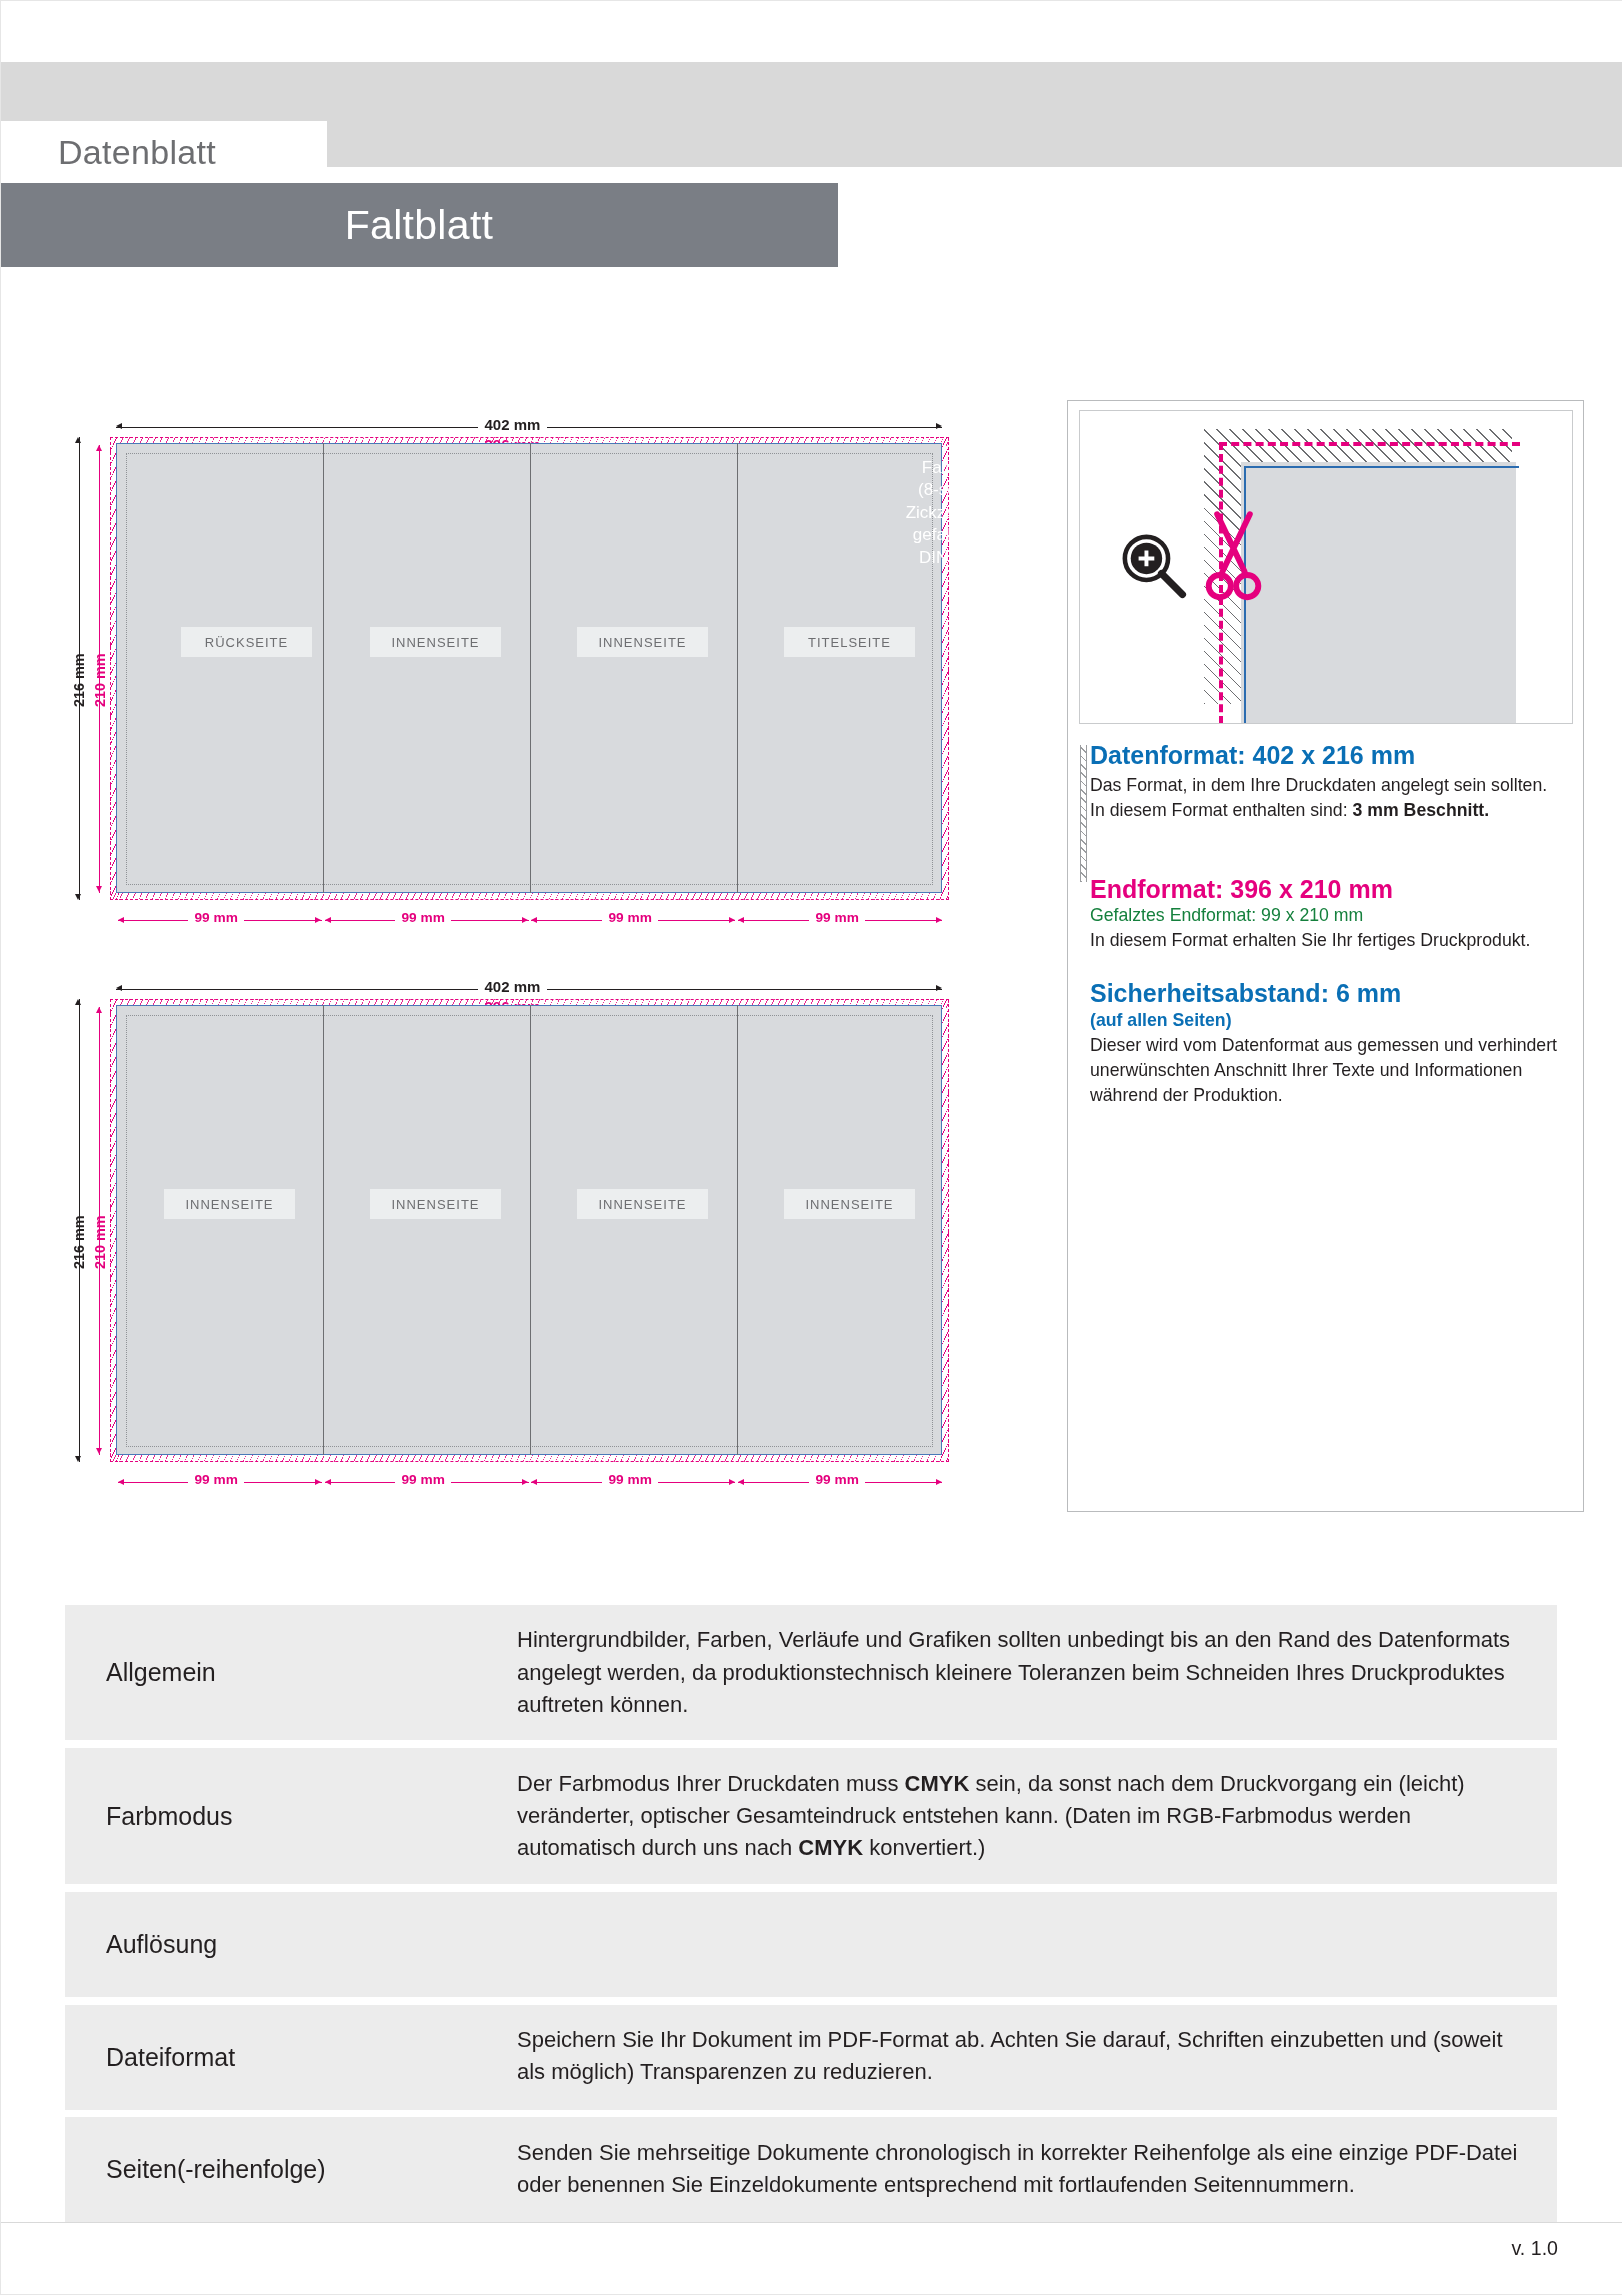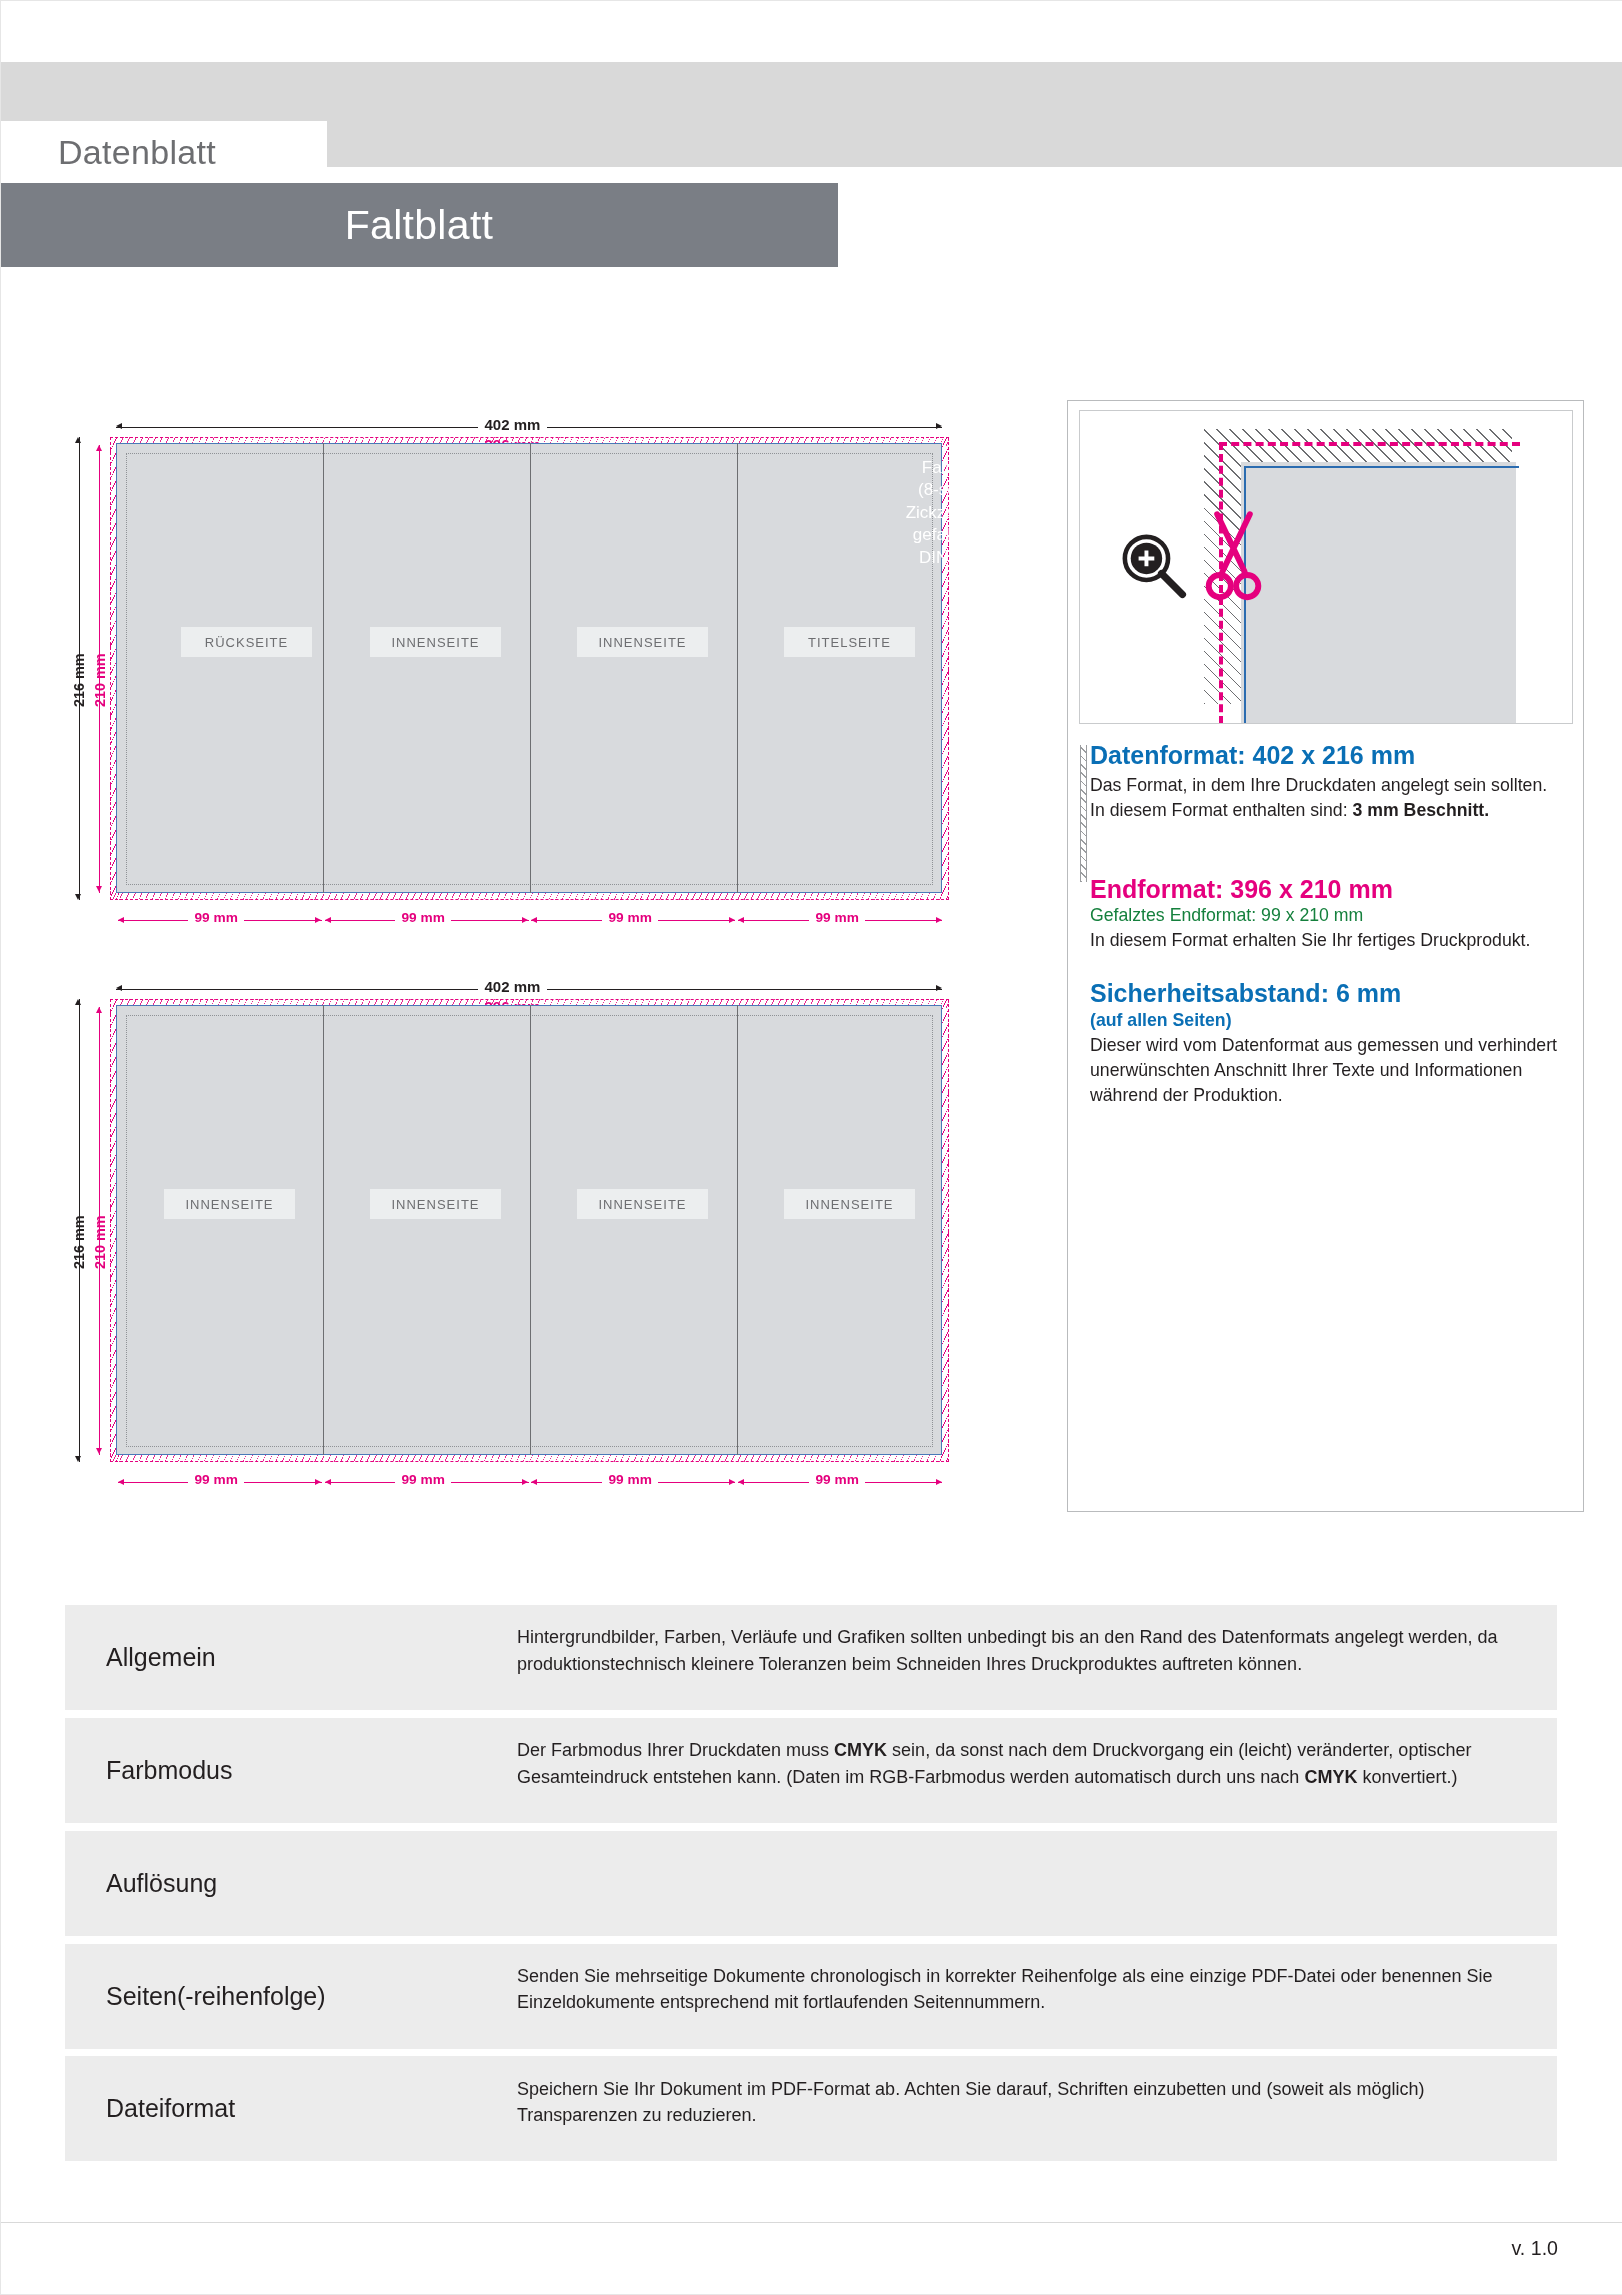--- a/index.html
+++ b/index.html
@@ -256,21 +256,21 @@
   .tip-name {
     width: 452px;
     display: flex; align-items: center;
     padding-left: 41px;
     font-size: 25px;
     color: #231f20;
   }
   .tip-desc {
     flex: 1;
     padding: 19.6px 29px 19.6px 0;
-    font-size: 18px;
+    font-size: 22px;
     line-height: 1.46;
     color: #231f20;
   }
   .tip-desc b { font-weight: bold; }
 
   
   .footer-line {
     position: absolute; left: 0; top: 2222px;
     width: 1623px; height: 0.7px; background: #d9d9d9;
   }
@@ -480,25 +480,25 @@
     <div class="tip-desc">Hintergrundbilder, Farben, Verläufe und Grafiken sollten unbedingt bis an den Rand des Datenformats angelegt werden, da produktionstechnisch kleinere Toleranzen beim Schneiden Ihres Druckproduktes auftreten können.</div>
   </div>
   <div class="tip-row">
     <div class="tip-name">Farbmodus</div>
     <div class="tip-desc">Der Farbmodus Ihrer Druckdaten muss <b>CMYK</b> sein, da sonst nach dem Druckvorgang ein (leicht) veränderter, optischer Gesamteindruck entstehen kann. (Daten im RGB-Farbmodus werden automatisch durch uns nach <b>CMYK</b> konvertiert.)</div>
   </div>
   <div class="tip-row">
     <div class="tip-name">Auflösung</div>
   </div>
   <div class="tip-row">
+    <div class="tip-name">Dateiformat</div>
+    <div class="tip-desc">Speichern Sie Ihr Dokument im PDF-Format ab. Achten Sie darauf, Schriften einzubetten und (soweit als möglich) Transparenzen zu reduzieren.</div>
+  </div>
+  <div class="tip-row">
     <div class="tip-name">Seiten(-reihenfolge)</div>
     <div class="tip-desc">Senden Sie mehrseitige Dokumente chronologisch in korrekter Reihenfolge als eine einzige PDF-Datei oder benennen Sie Einzeldokumente entsprechend mit fortlaufenden Seitennummern.</div>
-  </div>
-  <div class="tip-row">
-    <div class="tip-name">Dateiformat</div>
-    <div class="tip-desc">Speichern Sie Ihr Dokument im PDF-Format ab. Achten Sie darauf, Schriften einzubetten und (soweit als möglich) Transparenzen zu reduzieren.</div>
   </div>
 </div>
 
 <div class="footer-line"></div>
 <div class="footer-ver">v. 1.0</div>
 <div class="page-border"></div>
 
 
 </body></html>

